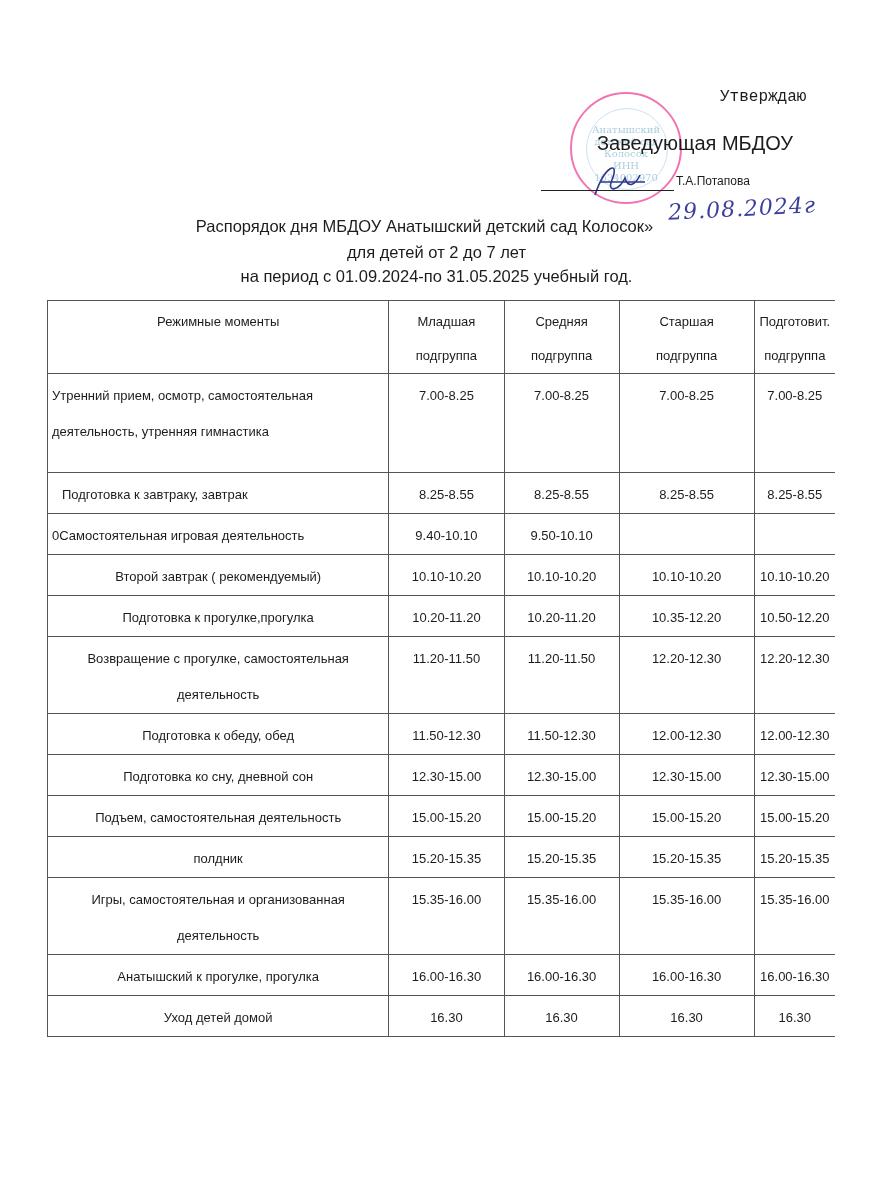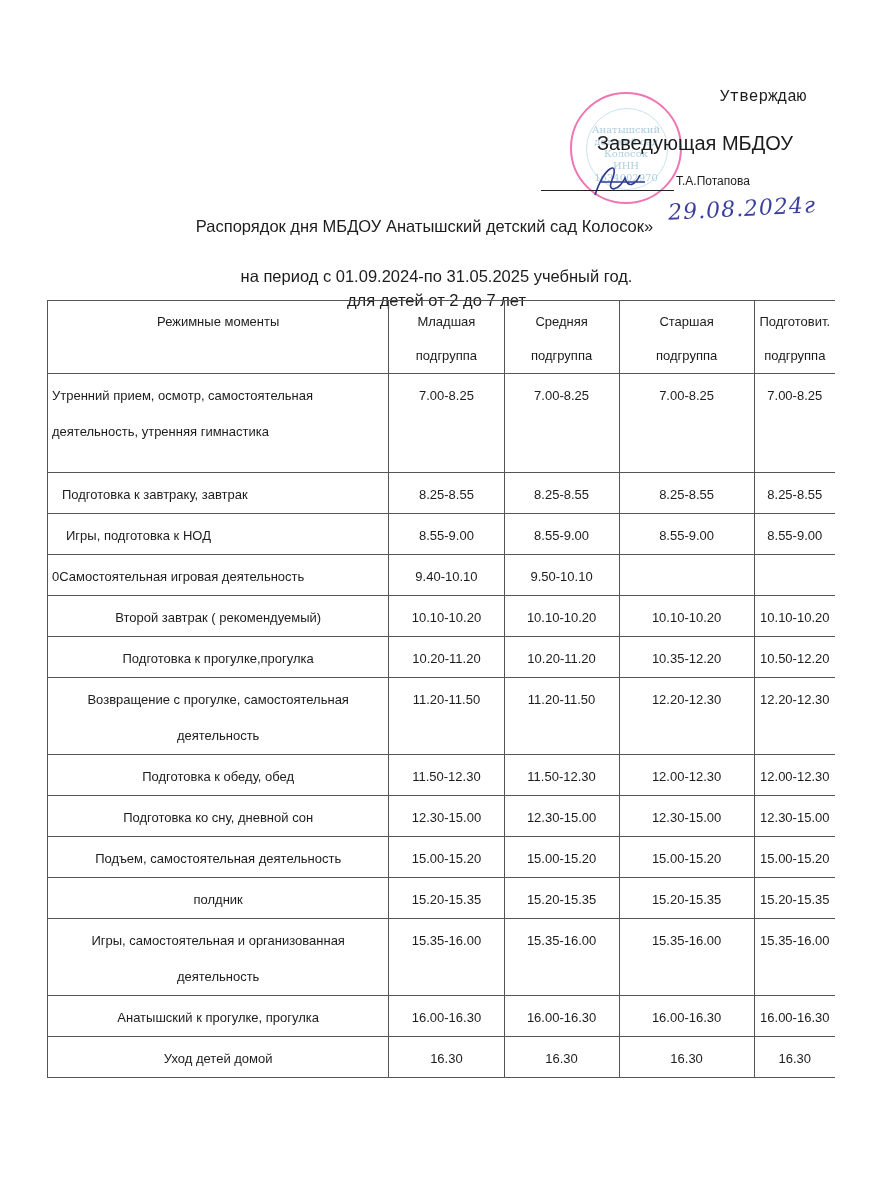--- a/index.html
+++ b/index.html
@@ -17,21 +17,21 @@
   .stamp { position: absolute; left: 570px; top: 92px; width: 108px; height: 108px; border-radius: 50%;
     border: 2px solid #ec4899; opacity: 0.75; }
   .stamp-inner { position: absolute; left: 14px; top: 14px; width: 80px; height: 80px; border-radius: 50%;
     border: 1px solid #b7d8e6; }
   .stamp-text { position: absolute; left: 0; width: 108px; text-align: center; font-family: "DejaVu Serif", serif;
     color: #8fbdd4; font-size: 10px; line-height: 12px; }
   .signature { position: absolute; left: 590px; top: 160px; width: 60px; height: 40px; }
 
   .title { position: absolute; left: 0; width: 873px; text-align: center; font-size: 16.5px; }
   .t1 { top: 217px; left: -12px; }
-  .t2 { top: 243px; margin-top: 48px; }
+  .t2 { top: 243px; }
   .t3 { top: 267px; }
 
   table.schedule {
     position: absolute; left: 47px; top: 300px; width: 788px;
     border-collapse: collapse; table-layout: fixed; font-size: 13px;
   }
   table.schedule td, table.schedule th {
     border: 1px solid #555; vertical-align: top; padding: 4px 4px 0 4px; font-weight: normal;
     line-height: 36px;
   }
@@ -112,27 +112,20 @@
       <td class="time">7.00-8.25</td>
     </tr>
     <tr class="single">
       <td class="act left" style="padding-left:14px">Подготовка к завтраку, завтрак</td>
       <td class="time">8.25-8.55</td>
       <td class="time">8.25-8.55</td>
       <td class="time">8.25-8.55</td>
       <td class="time">8.25-8.55</td>
     </tr>
     <tr class="single">
-      <td class="act left" style="padding-left:18px">Игры, подготовка к НОД</td>
-      <td class="time">8.55-9.00</td>
-      <td class="time">8.55-9.00</td>
-      <td class="time">8.55-9.00</td>
-      <td class="time">8.55-9.00</td>
-    </tr>
-    <tr class="single">
       <td class="act left">0Самостоятельная игровая деятельность</td>
       <td class="time">9.40-10.10</td>
       <td class="time">9.50-10.10</td>
       <td class="time"></td>
       <td class="time"></td>
     </tr>
     <tr class="single">
       <td class="act">Второй завтрак ( рекомендуемый)</td>
       <td class="time">10.10-10.20</td>
       <td class="time">10.10-10.20</td>

